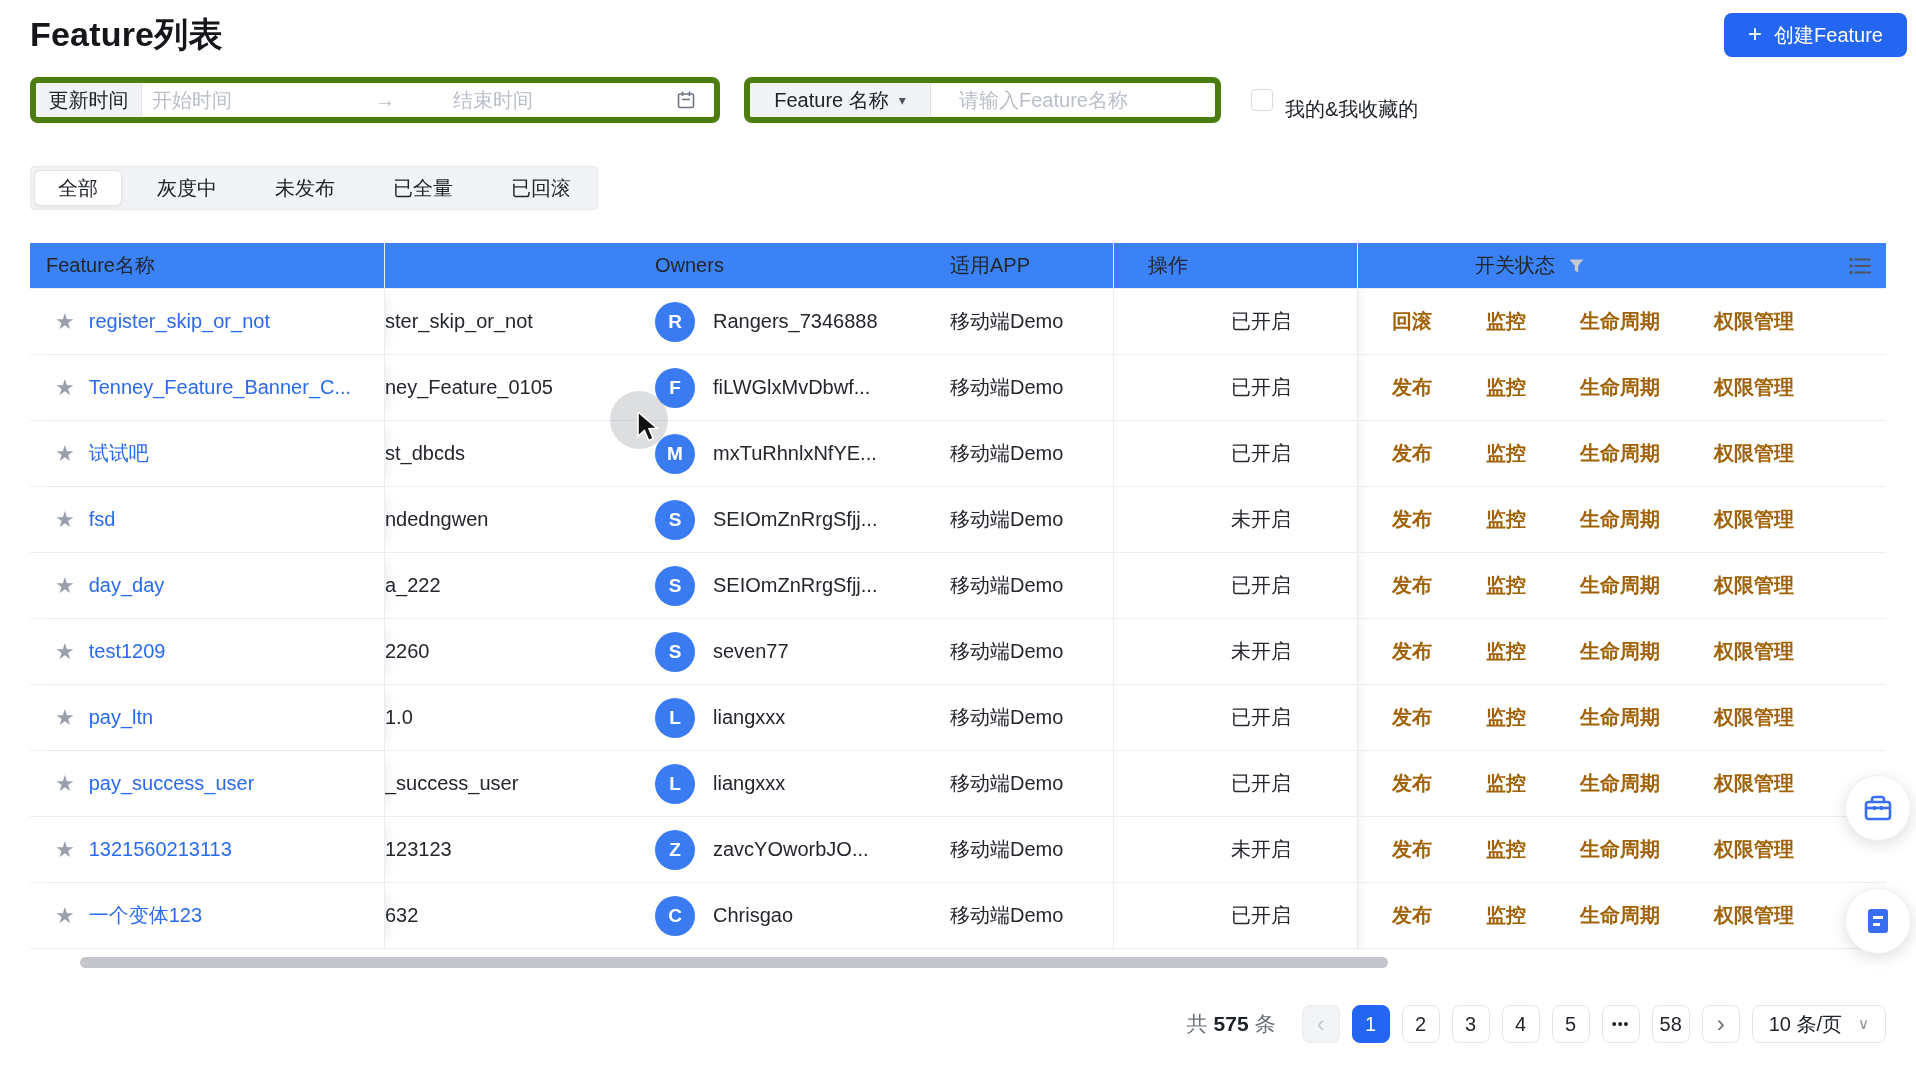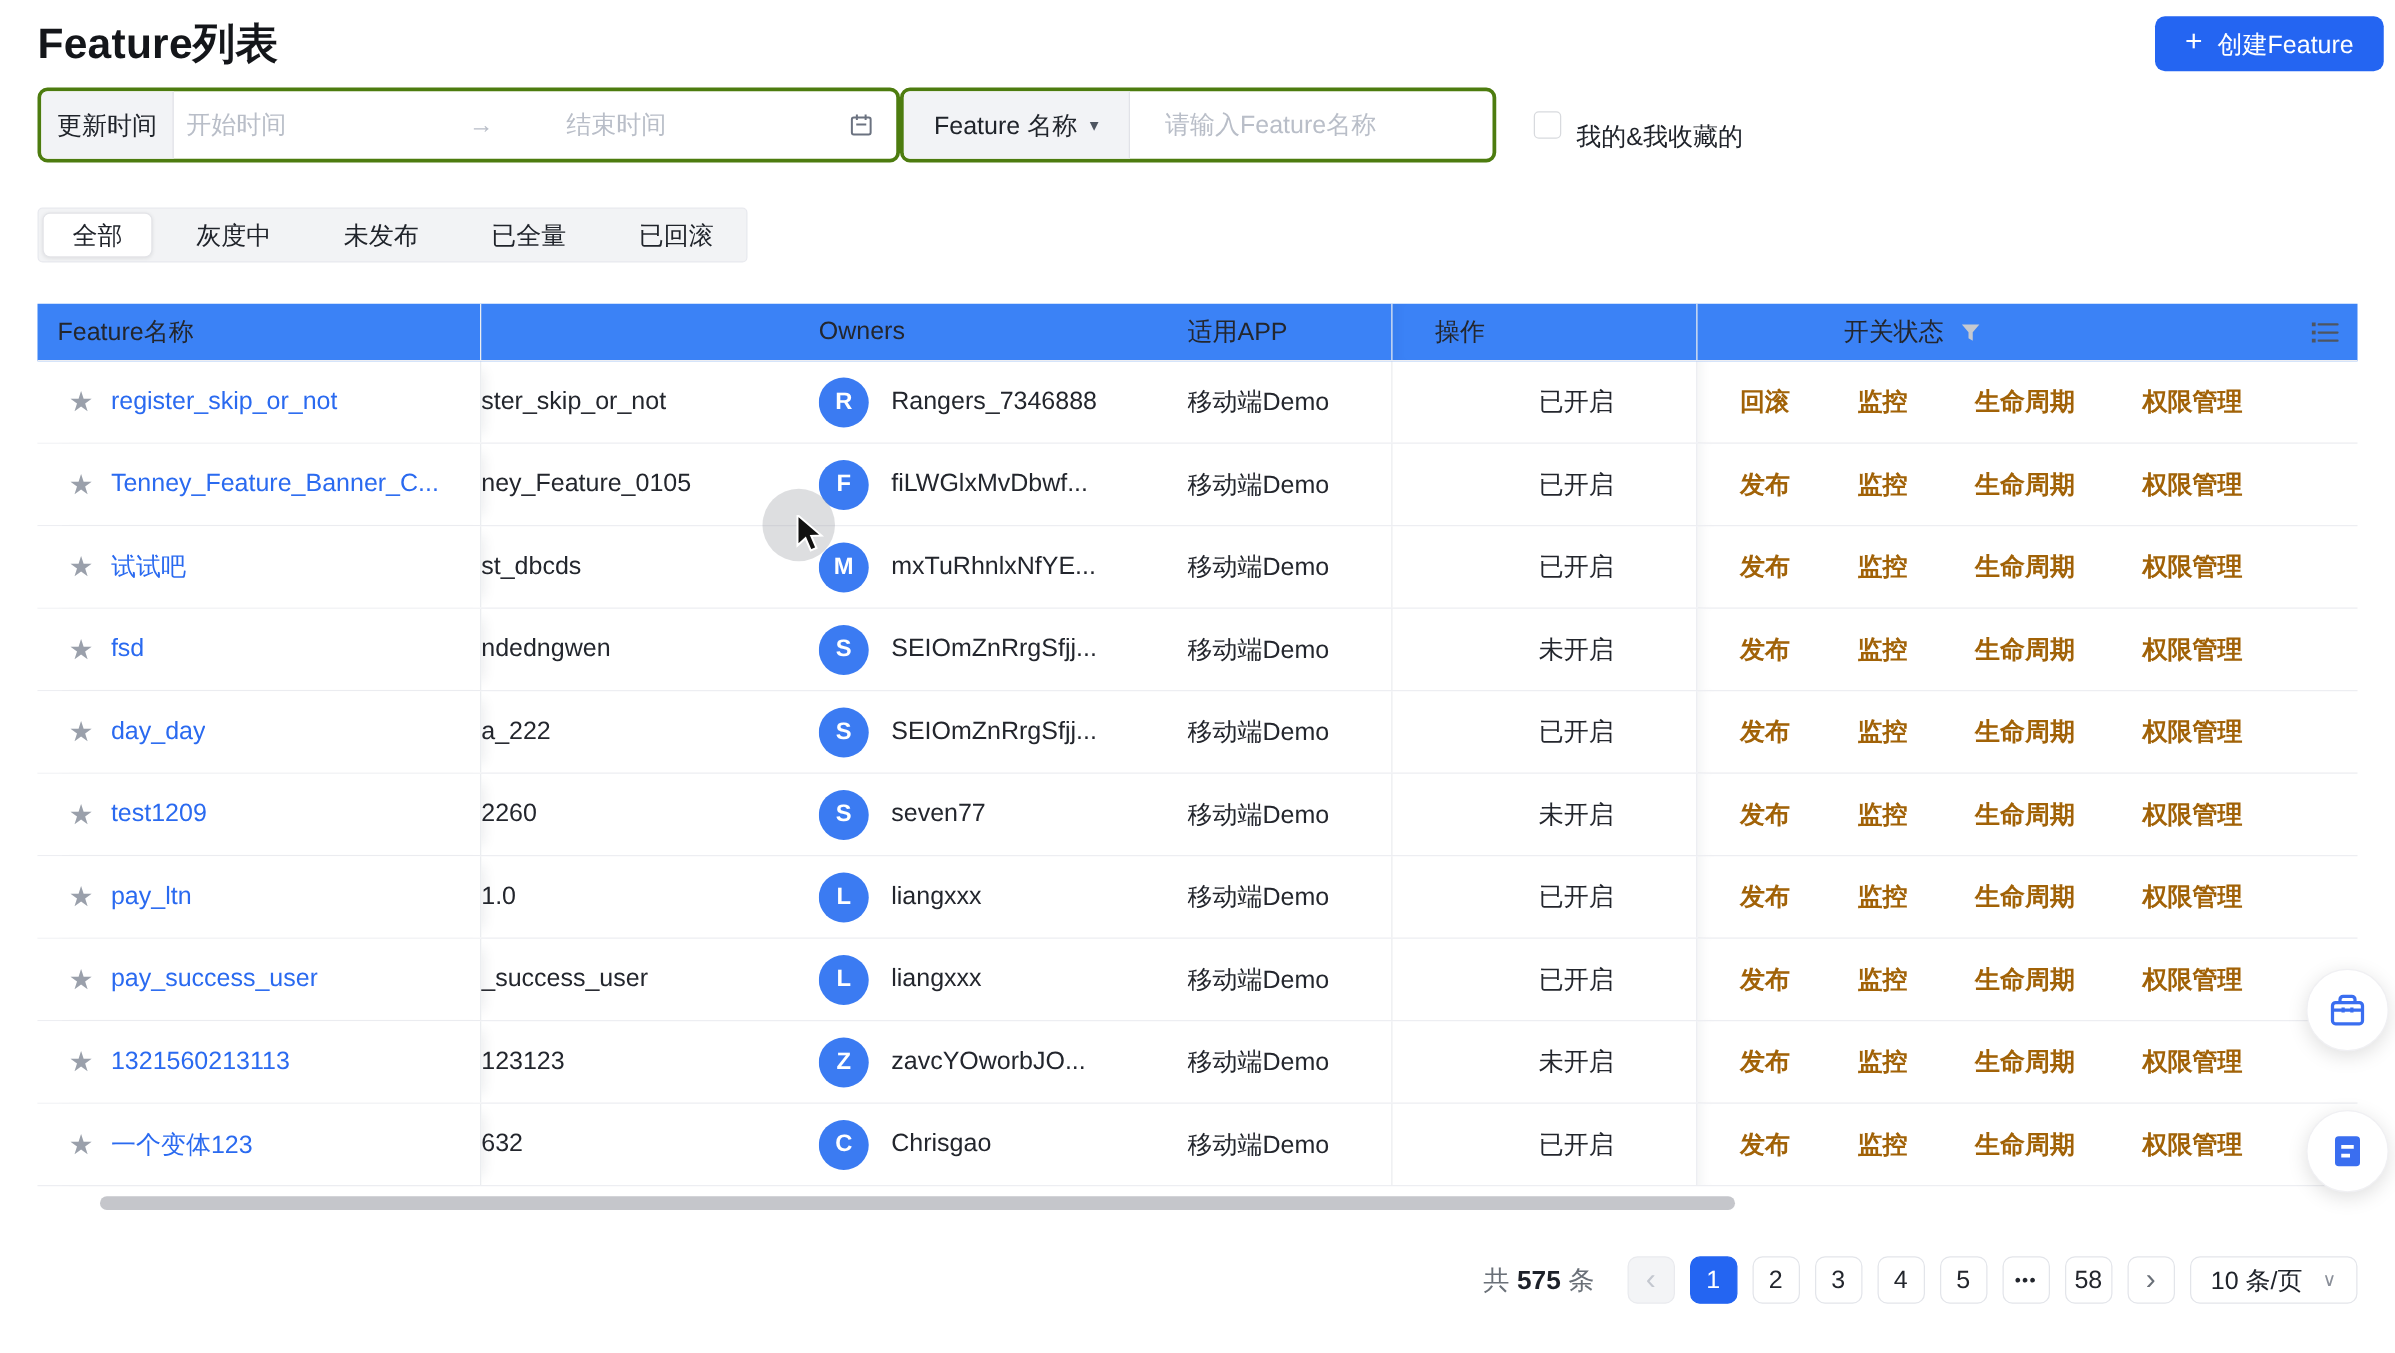--- a/index.html
+++ b/index.html
@@ -15,23 +15,23 @@
   .create-btn {
     position:absolute; top:13px; right:9px; height:44px; padding:0 24px;
     background:#2465f2; color:#fff; border:none; border-radius:8px;
     font-size:20px; display:flex; align-items:center; gap:12px; cursor:pointer;
     font-family:inherit;
   }
   .create-btn .plus { font-size:24px; font-weight:400; line-height:1; margin-top:-2px; }
 
   
   .filter-row { position:absolute; left:30px; top:77px; height:46px; display:flex; align-items:center; }
-  .fgroup { height:60px; border:3px solid #4d7c0f; border-radius:8px; display:flex; align-items:center; background:#fff; overflow:hidden; }
+  .fgroup { height:46px; border:6px solid #4d7c0f; border-radius:8px; display:flex; align-items:center; background:#fff; overflow:hidden; }
   .fgroup-date { width:690px; }
-  .fgroup-name { width:477px; }
+  .fgroup-name { width:477px; margin-left:24px; }
   .fseg { height:100%; background:#f2f3f6; border-right:1px solid #e1e2e8; display:flex; align-items:center; justify-content:center; font-size:20px; color:#20242b; gap:10px; }
   .fseg-date { width:106px; }
   .fseg-name { width:181px; }
   .caret { font-size:14px; color:#4e5561; }
   .finput { border:none; outline:none; background:transparent; font-size:20px; color:#0f172a; font-family:inherit; }
   .finput::placeholder { color:#b9bec8; }
   .inp-start { flex:1; padding-left:10px; min-width:0; }
   .inp-end { flex:1; padding-left:58px; min-width:0; }
   .inp-name { flex:1; padding-left:28px; min-width:0; }
   .range-arrow { color:#b9bec8; font-size:20px; }

